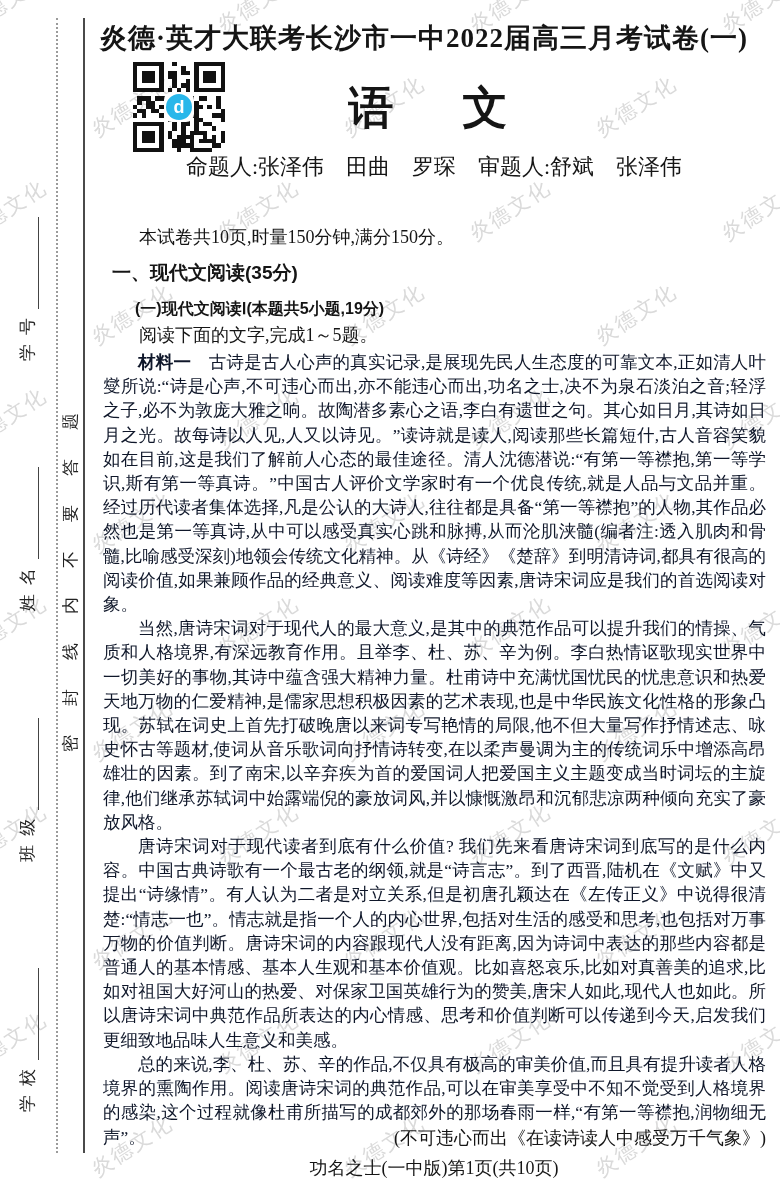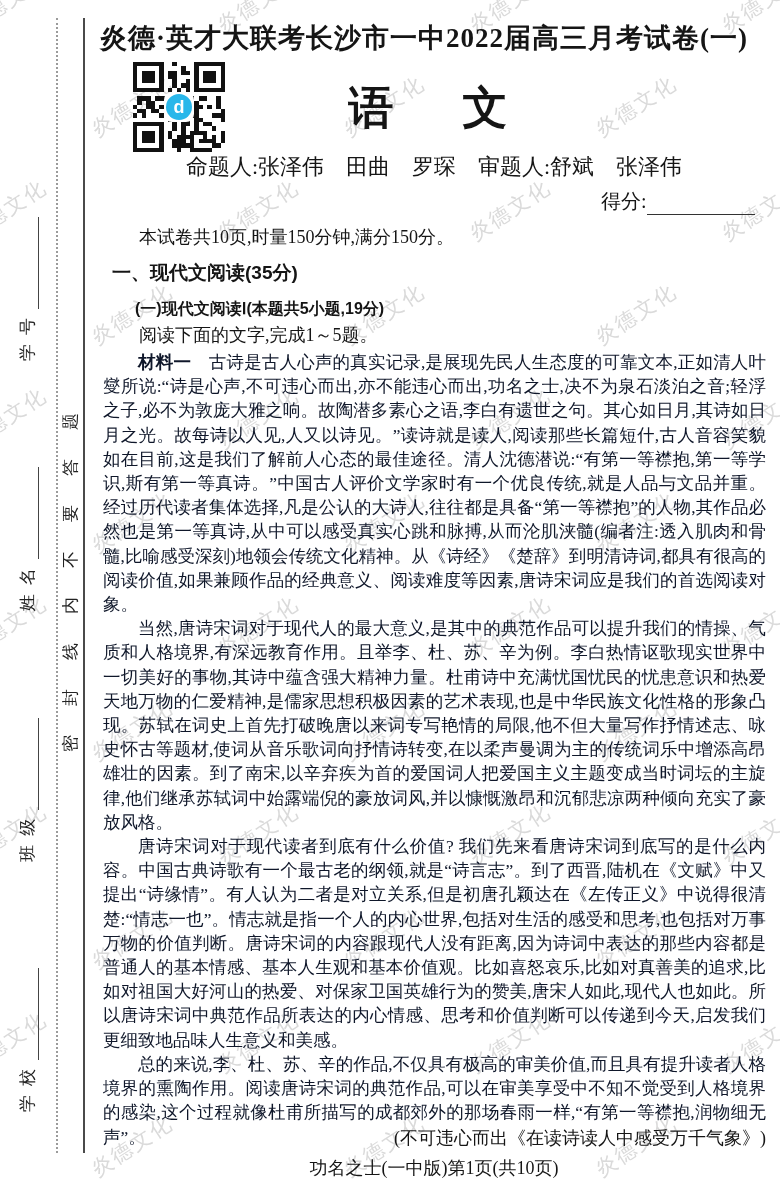--- a/index.html
+++ b/index.html
@@ -288,23 +288,20 @@
           <rect x="2" y="16" width="3" height="3"></rect>
         </svg></div>
     <div class="qr-logo">
       <div class="qr-logo-inner" style="background: rgb(41, 183, 234);">d</div>
     </div>
   </div>
 
   <div class="subject-title">语　文</div>
   <div class="setters">命题人:张泽伟　田曲　罗琛　审题人:舒斌　张泽伟</div>
 
-  <div class="score-line">
-    <span>得分:</span><span class="score-blank"></span>
-  </div>
 
   <div class="content">
     <p class="exam-info">本试卷共10页,时量150分钟,满分150分。</p>
     <p class="sec-h1">一、现代文阅读(35分)</p>
     <p class="sec-h2">(一)现代文阅读Ⅰ(本题共5小题,19分)</p>
     <p class="instruction">阅读下面的文字,完成1～5题。</p>
     <div class="material">
         <p><span class="mat-label">材料一　</span>古诗是古人心声的真实记录,是展现先民人生态度的可靠文本,正如清人叶燮所说:“诗是心声,不可违心而出,亦不能违心而出,功名之士,决不为泉石淡泊之音;轻浮之子,必不为敦庞大雅之响。故陶潜多素心之语,李白有遗世之句。其心如日月,其诗如日月之光。故每诗以人见,人又以诗见。”读诗就是读人,阅读那些长篇短什,古人音容笑貌如在目前,这是我们了解前人心态的最佳途径。清人沈德潜说:“有第一等襟抱,第一等学识,斯有第一等真诗。”中国古人评价文学家时有一个优良传统,就是人品与文品并重。经过历代读者集体选择,凡是公认的大诗人,往往都是具备“第一等襟抱”的人物,其作品必然也是第一等真诗,从中可以感受真实心跳和脉搏,从而沦肌浃髓(编者注:透入肌肉和骨髓,比喻感受深刻)地领会传统文化精神。从《诗经》《楚辞》到明清诗词,都具有很高的阅读价值,如果兼顾作品的经典意义、阅读难度等因素,唐诗宋词应是我们的首选阅读对象。</p>
         <p>当然,唐诗宋词对于现代人的最大意义,是其中的典范作品可以提升我们的情操、气质和人格境界,有深远教育作用。且举李、杜、苏、辛为例。李白热情讴歌现实世界中一切美好的事物,其诗中蕴含强大精神力量。杜甫诗中充满忧国忧民的忧患意识和热爱天地万物的仁爱精神,是儒家思想积极因素的艺术表现,也是中华民族文化性格的形象凸现。苏轼在词史上首先打破晚唐以来词专写艳情的局限,他不但大量写作抒情述志、咏史怀古等题材,使词从音乐歌词向抒情诗转变,在以柔声曼调为主的传统词乐中增添高昂雄壮的因素。到了南宋,以辛弃疾为首的爱国词人把爱国主义主题变成当时词坛的主旋律,他们继承苏轼词中始露端倪的豪放词风,并以慷慨激昂和沉郁悲凉两种倾向充实了豪放风格。</p>
         <p>唐诗宋词对于现代读者到底有什么价值? 我们先来看唐诗宋词到底写的是什么内容。中国古典诗歌有一个最古老的纲领,就是“诗言志”。到了西晋,陆机在《文赋》中又提出“诗缘情”。有人认为二者是对立关系,但是初唐孔颖达在《左传正义》中说得很清楚:“情志一也”。情志就是指一个人的内心世界,包括对生活的感受和思考,也包括对万事万物的价值判断。唐诗宋词的内容跟现代人没有距离,因为诗词中表达的那些内容都是普通人的基本情感、基本人生观和基本价值观。比如喜怒哀乐,比如对真善美的追求,比如对祖国大好河山的热爱、对保家卫国英雄行为的赞美,唐宋人如此,现代人也如此。所以唐诗宋词中典范作品所表达的内心情感、思考和价值判断可以传递到今天,启发我们更细致地品味人生意义和美感。</p>

